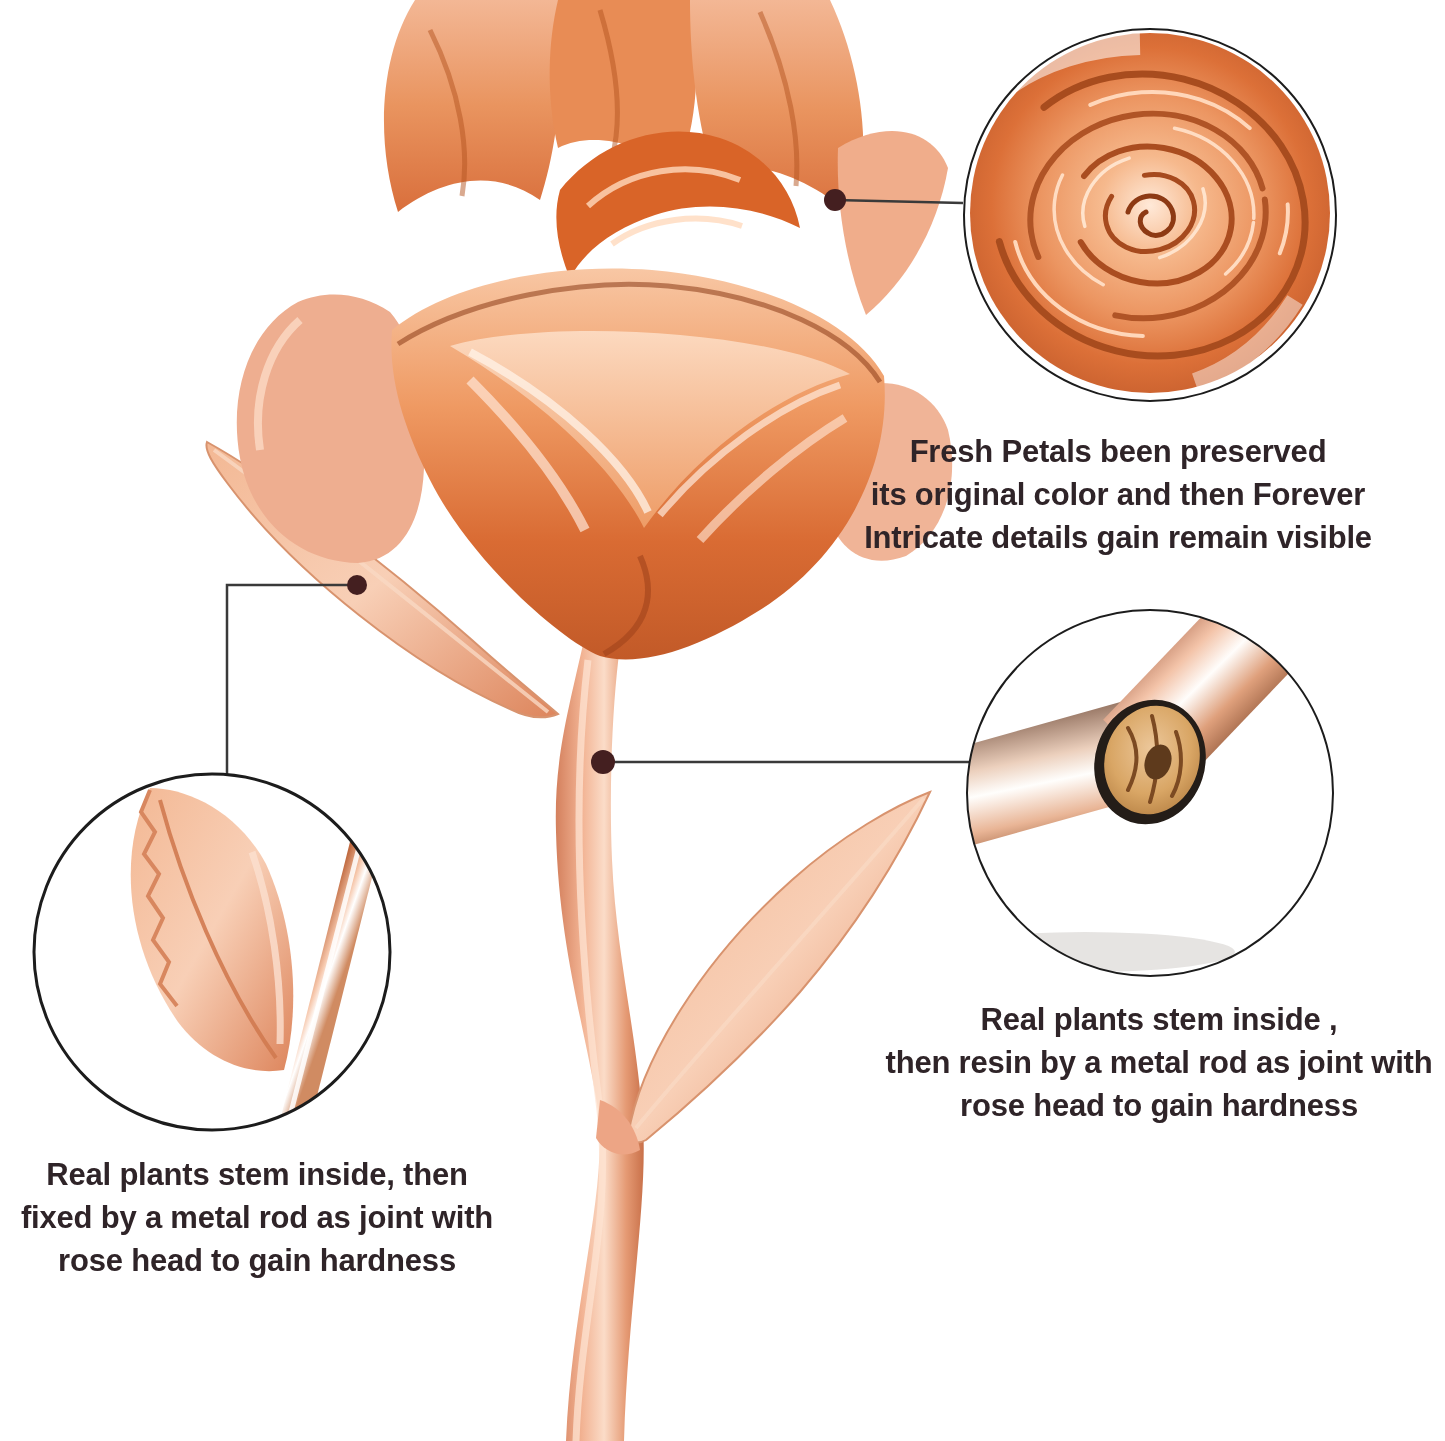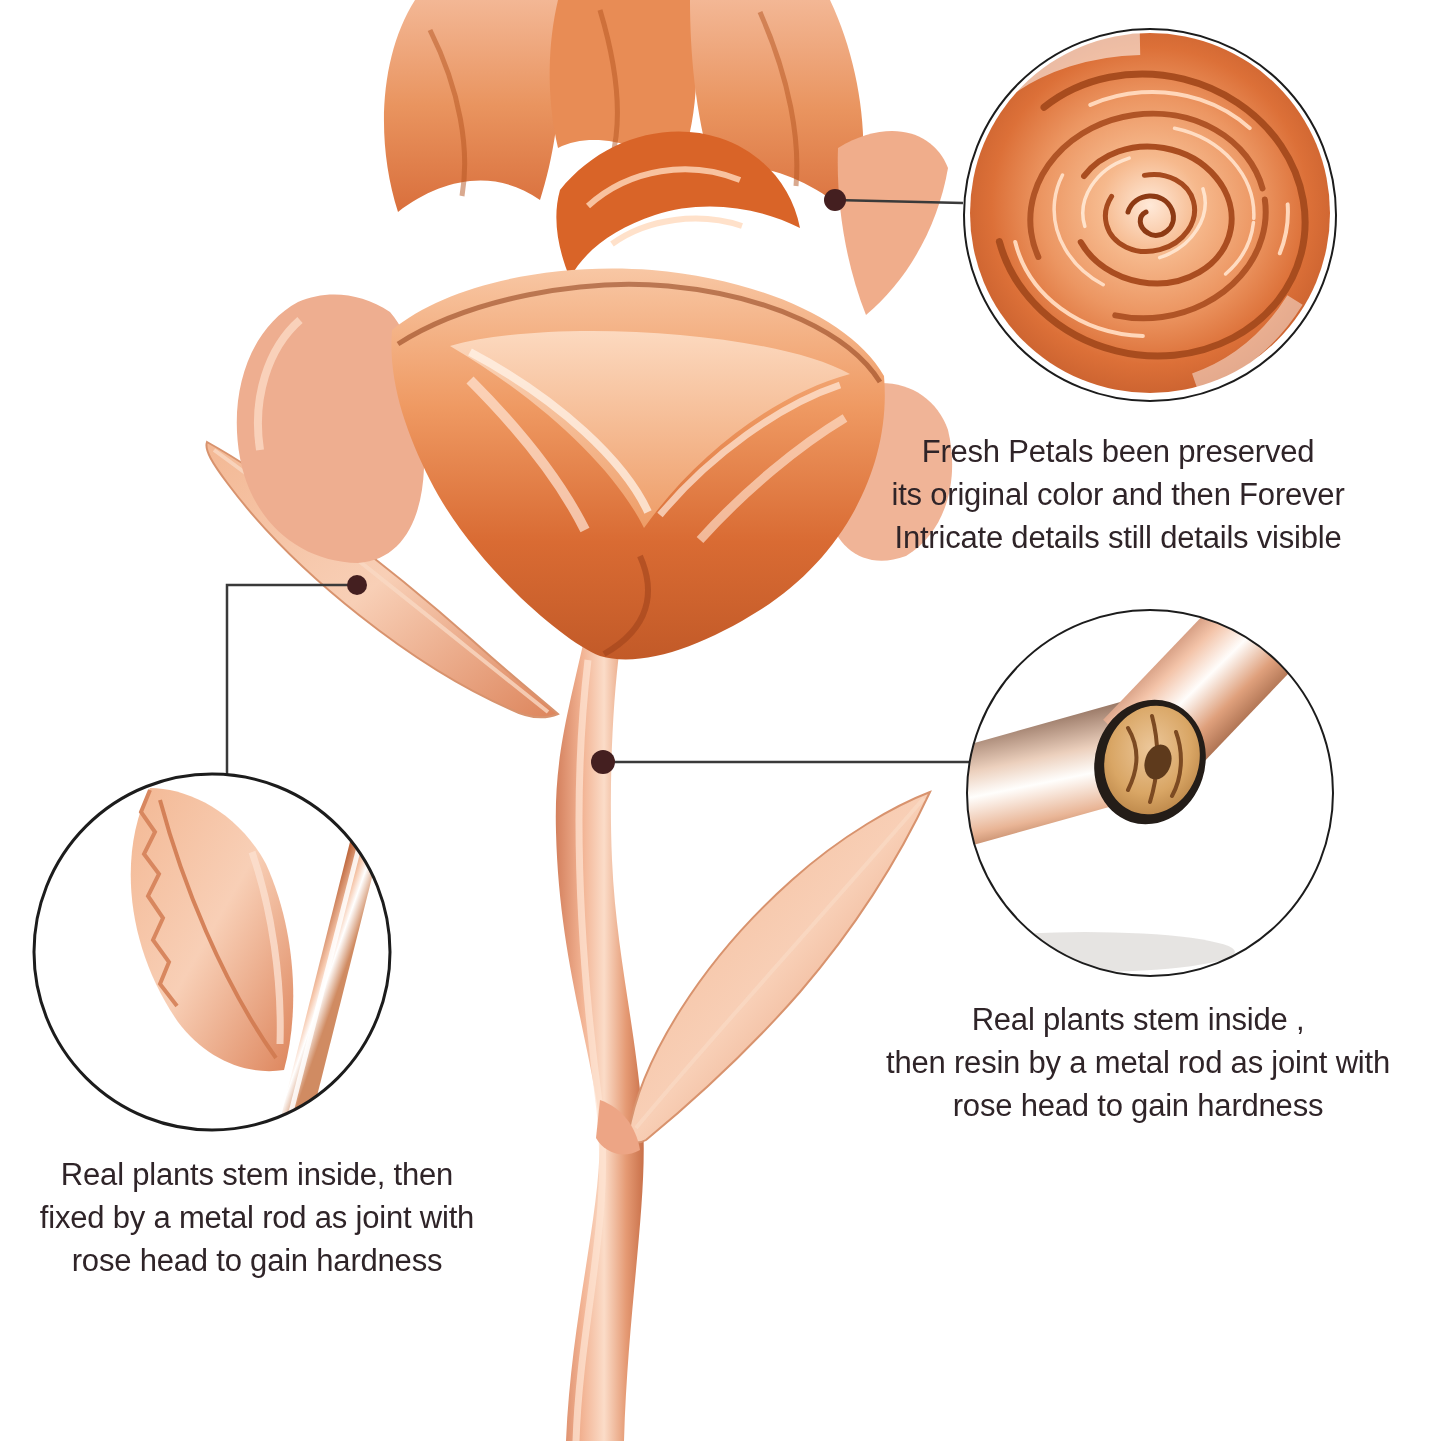--- a/index.html
+++ b/index.html
@@ -3,21 +3,21 @@
 <meta charset="utf-8">
 <style>
   html,body{margin:0;padding:0;background:#ffffff;}
   .stage{
     position:relative;width:1445px;height:1441px;overflow:hidden;background:#ffffff;
     font-family:"Liberation Sans", sans-serif;
   }
   .art{position:absolute;left:0;top:0;}
   .annotation{
     position:absolute;color:#2f2428;text-align:center;
-    font-size:31px;line-height:43px;letter-spacing:-0.2px;font-weight:400;
+    font-size:31px;line-height:43px;letter-spacing:-0.2px;font-weight:700;
   }
 </style>
 </head>
 <body>
 
 <div class="stage">
 
   <svg class="art" width="1445" height="1441" viewBox="0 0 1445 1441">
     <defs>
       <linearGradient id="stemGrad" x1="0" y1="0" x2="1" y2="0">
@@ -215,24 +215,24 @@
         <path d="M 160,800 C 182,882 222,982 276,1058" fill="none" stroke="#d07a50" stroke-width="4" opacity="0.9"></path>
         <path d="M 252,852 C 272,910 282,980 280,1044" fill="none" stroke="#fbe0cf" stroke-width="7" opacity="0.8"></path>
       </g>
       <circle cx="212" cy="952" r="178" fill="none" stroke="#1c1c1c" stroke-width="3"></circle>
     </g>
   </svg>
 
   <div class="annotation" style="left:838px;top:430px;width:560px;">
     <div>Fresh Petals been preserved</div>
     <div>its original color and then Forever</div>
-    <div>Intricate details still details visible</div>
+    <div>Intricate details gain remain visible</div>
   </div>
 
-  <div class="annotation" style="left:853px;top:998px;width:570px;">
+  <div class="annotation" style="left:874px;top:998px;width:570px;">
     <div>Real plants stem inside ,</div>
     <div>then resin by a metal rod as joint with</div>
     <div>rose head to gain hardness</div>
   </div>
 
   <div class="annotation" style="left:-8px;top:1153px;width:530px;">
     <div>Real plants stem inside, then</div>
     <div>fixed by a metal rod as joint with</div>
     <div>rose head to gain hardness</div>
   </div>

